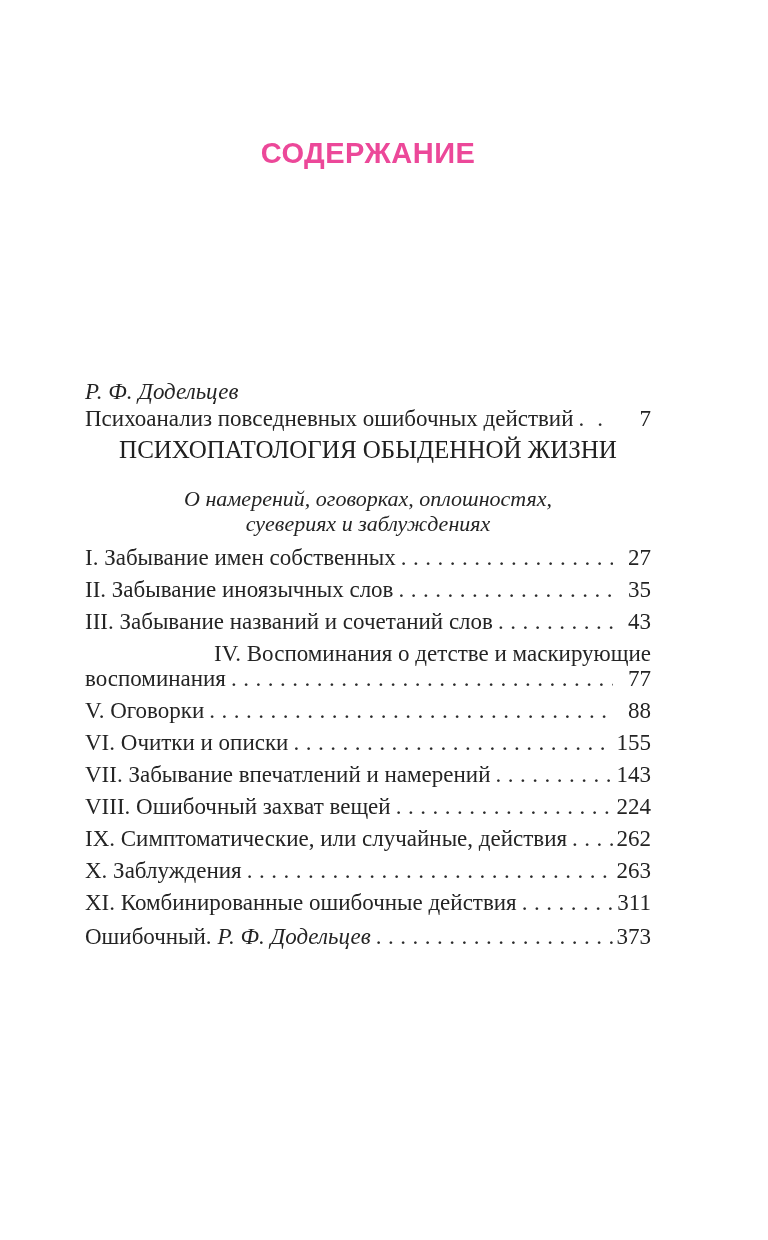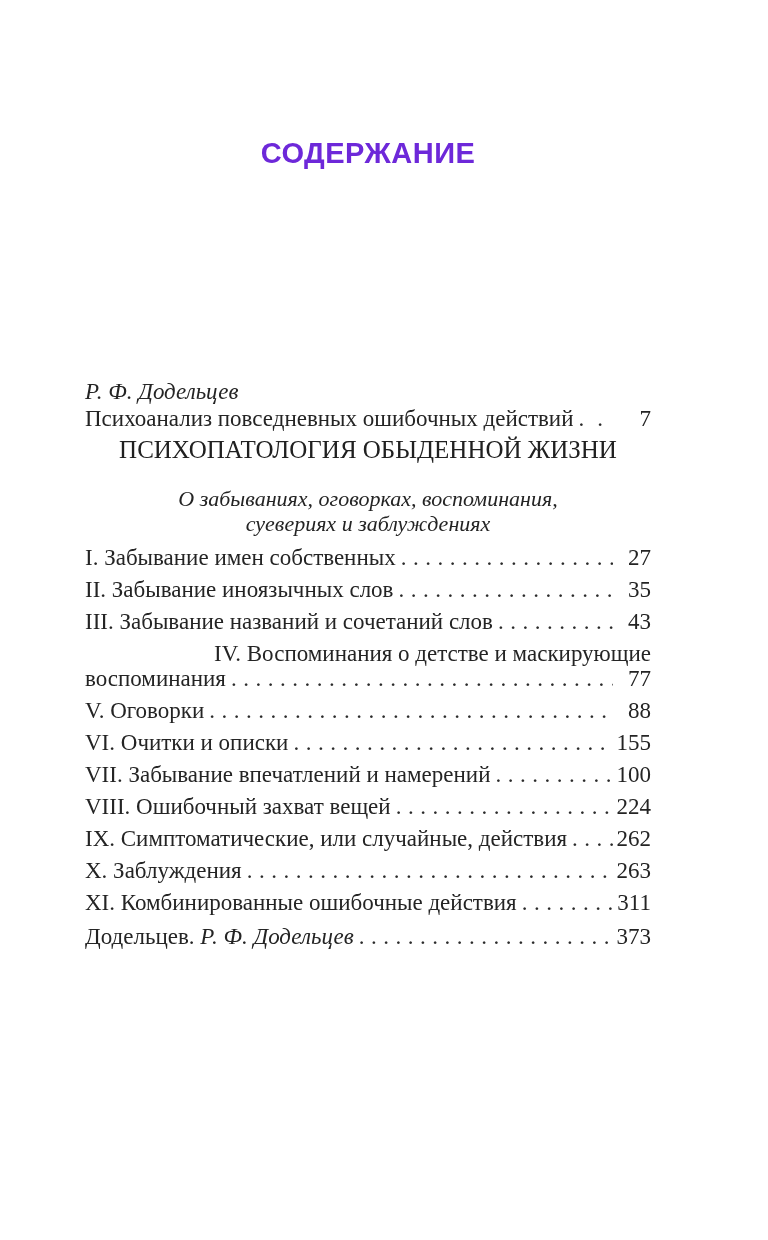--- a/index.html
+++ b/index.html
@@ -19,21 +19,21 @@
   .page-title {
     position: absolute;
     top: 137px;
     left: 85px;
     width: 566px;
     text-align: center;
     font-family: "Liberation Sans", sans-serif;
     font-weight: bold;
     font-size: 29px;
     letter-spacing: 0.5px;
-    color: #6d28d9;
+    color: #ec4899;
   }
   .intro {
     position: absolute;
     top: 378px;
     left: 85px;
     width: 566px;
     font-size: 23px;
     line-height: 27px;
   }
   .intro .author {
@@ -133,21 +133,21 @@
     <div class="row">
       <span class="etext">Психоанализ повседневных ошибочных действий</span>
       <span class="leader wide"></span>
       <span class="pagenum wide">7</span>
     </div>
   </div>
 
   <div class="section-heading">ПСИХОПАТОЛОГИЯ ОБЫДЕННОЙ ЖИЗНИ</div>
 
   <div class="section-subtitle">
-    <div>О забываниях, оговорках, воспоминания,</div>
+    <div>О намерений, оговорках, оплошностях,</div>
     <div>суевериях и заблуждениях</div>
   </div>
 
   <div class="toc">
 
   <div class="entry">
 
     <div class="row">
       <span class="etext">I. Забывание имен собственных</span>
       <span class="leader"></span>
@@ -198,21 +198,21 @@
       <span class="leader"></span>
       <span class="pagenum">155</span>
     </div>
   </div>
 
   <div class="entry">
 
     <div class="row">
       <span class="etext">VII. Забывание впечатлений и намерений</span>
       <span class="leader"></span>
-      <span class="pagenum">100</span>
+      <span class="pagenum">143</span>
     </div>
   </div>
 
   <div class="entry">
 
     <div class="row">
       <span class="etext">VIII. Ошибочный захват вещей</span>
       <span class="leader"></span>
       <span class="pagenum">224</span>
     </div>
@@ -240,20 +240,20 @@
 
     <div class="row">
       <span class="etext">XI. Комбинированные ошибочные действия</span>
       <span class="leader"></span>
       <span class="pagenum">311</span>
     </div>
   </div>
 
 <div class="entry notes-entry">
       <div class="row">
-        <span class="etext"><span class="notes-label">Додельцев. </span><span class="notes-author">Р. Ф. Додельцев</span></span>
+        <span class="etext"><span class="notes-label">Ошибочный. </span><span class="notes-author">Р. Ф. Додельцев</span></span>
         <span class="leader"></span>
         <span class="pagenum">373</span>
       </div>
     </div>
   </div>
 
 </div>
 
 </body></html>

